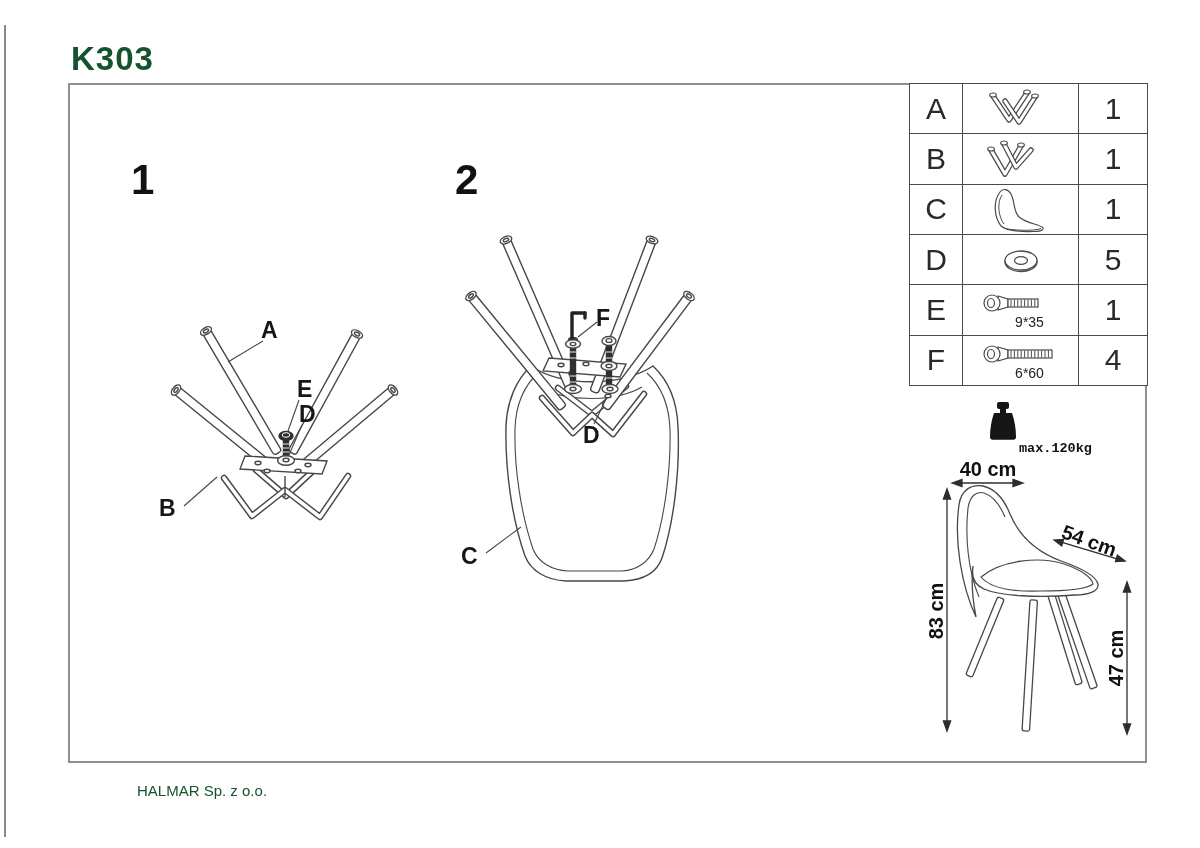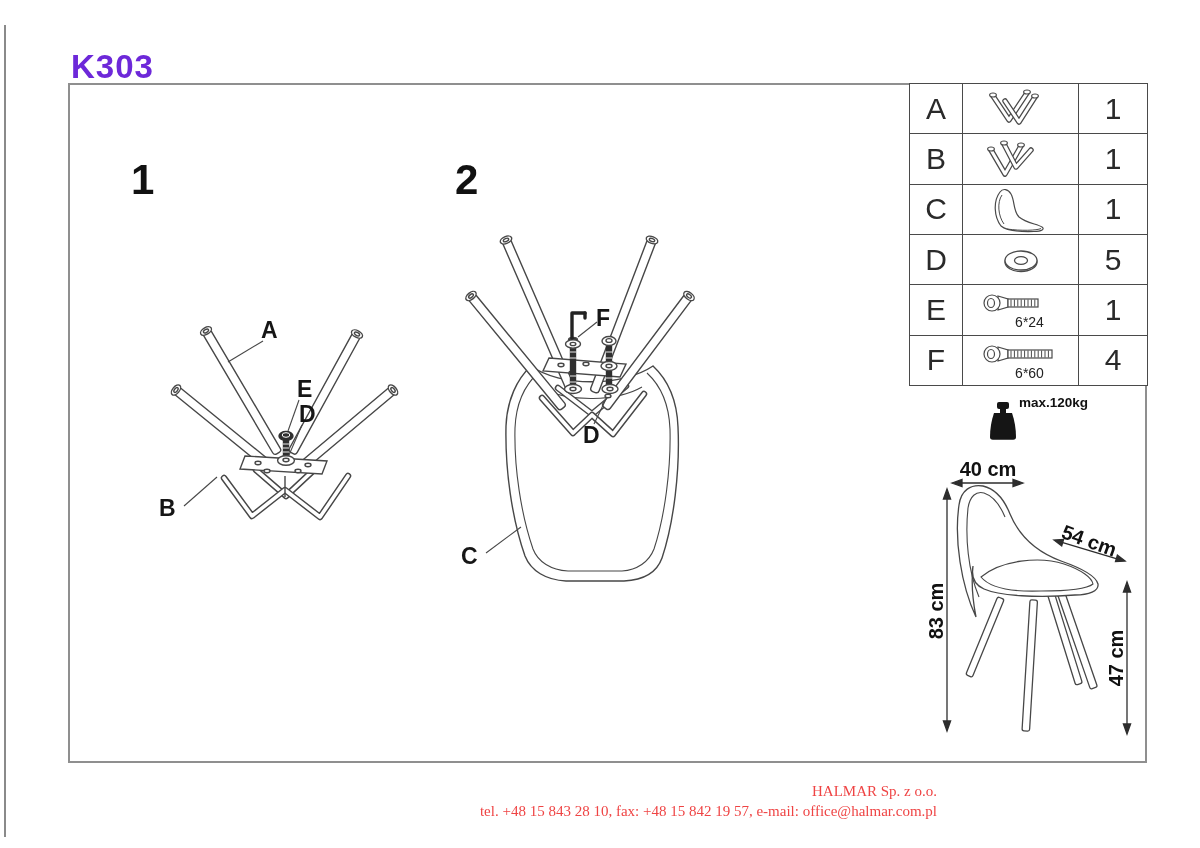--- a/index.html
+++ b/index.html
@@ -1,39 +1,39 @@
 <!DOCTYPE html>
 <html><head>
 <meta charset="utf-8">
 <style>
   html,body{margin:0;padding:0;background:#e8e8e8;}
   .page{position:relative;width:1200px;height:848px;background:#ffffff;overflow:hidden;
         font-family:"Liberation Sans","DejaVu Sans",sans-serif;color:#1a1a1a;}
   .page-edge{position:absolute;left:4px;top:25px;width:2px;height:812px;background:#8a8a8a;}
-  .title{position:absolute;left:71px;top:48px;font-size:33px;font-weight:700;letter-spacing:1px;color:#6d28d9;}
+  .title{position:absolute;left:71px;top:40px;font-size:33px;font-weight:700;letter-spacing:1px;color:#14532d;}
   .frame{position:absolute;left:68px;top:83px;width:1079px;height:680px;border:2px solid #8f8f8f;box-sizing:border-box;}
   .art{position:absolute;left:0;top:0;}
   .fig-num{position:absolute;font-size:42px;font-weight:700;color:#111;}
   .part-label{position:absolute;font-size:23px;font-weight:700;color:#161616;}
   .dim-label{position:absolute;font-size:20px;font-weight:700;color:#111;transform:translate(-50%,-50%);white-space:nowrap;}
   .dim-rot-neg{transform:translate(-50%,-50%) rotate(-90deg);}
   .dim-rot-diag{transform:translate(-50%,-50%) rotate(20deg);}
-  .max-load-label{position:absolute;left:1019px;top:395px;font-size:13.5px;font-weight:700;color:#111;}
+  .max-load-label{position:absolute;left:1019px;top:441px;font-size:13.5px;font-weight:700;color:#111;font-family:Liberation Mono, monospace;}
   
   .parts-table{position:absolute;left:909px;top:83px;width:239px;height:303px;
     border:1.5px solid #4a4a4a;box-sizing:border-box;display:flex;flex-direction:column;background:#fff;}
   .pt-row{flex:1;display:flex;border-bottom:1.5px solid #4a4a4a;min-height:0;}
   .pt-row:last-child{border-bottom:none;}
   .pt-letter{width:52px;border-right:1.5px solid #4a4a4a;display:flex;align-items:center;justify-content:center;
     font-size:30px;color:#2a2a2a;}
   .pt-img{width:115px;border-right:1.5px solid #4a4a4a;display:flex;flex-direction:column;align-items:center;justify-content:center;}
   .pt-qty{flex:1;display:flex;align-items:center;justify-content:center;font-size:30px;color:#2a2a2a;}
   .pt-size{font-size:14px;color:#222;margin-top:-3px;padding-left:18px;}
-  .footer{position:absolute;left:137px;top:781px;width:800px;text-align:right;
-    font-size:15px;line-height:20px;color:#ef4444;font-family:Liberation Serif, serif;}
+  .footer{position:absolute;left:137px;top:781px;width:800px;text-align:left;
+    font-size:15px;line-height:20px;color:#14532d;}
 </style>
 </head>
 <body>
 
 <div class="page">
   <div class="page-edge"></div>
   <div class="title">K303</div>
   <div class="frame"></div>
 
   <svg class="art" width="1200" height="848" viewBox="0 0 1200 848">
@@ -297,21 +297,21 @@
                 <line x1="43.4" y1="10.5" x2="43.4" y2="17.5"></line>
               <line x1="46.8" y1="10.5" x2="46.8" y2="17.5"></line>
                 <line x1="50.2" y1="10.5" x2="50.2" y2="17.5"></line>
               <line x1="53.6" y1="10.5" x2="53.6" y2="17.5"></line>
                 <line x1="57" y1="10.5" x2="57" y2="17.5"></line>
               <line x1="60.4" y1="10.5" x2="60.4" y2="17.5"></line>
                 <line x1="63.8" y1="10.5" x2="63.8" y2="17.5"></line>
             </g>
           </g>
         </svg>
-        <div class="pt-size">6*24</div>
+        <div class="pt-size">9*35</div>
       </div>
       <div class="pt-qty">1</div>
     </div>
     <div class="pt-row">
       <div class="pt-letter">F</div>
       <div class="pt-img">
         <svg width="100" height="28" viewBox="0 0 100 28">
           <g stroke="#4a4a4a" fill="#fff" stroke-width="1.2">
             <path d="M 27,7 L 37,10 L 37,18 L 27,21 Z"></path>
             <circle cx="21" cy="14" r="8"></circle>
@@ -334,15 +334,14 @@
           </g>
         </svg>
         <div class="pt-size">6*60</div>
       </div>
       <div class="pt-qty">4</div>
     </div>
   </div>
 
   <div class="footer">
     <div>HALMAR Sp. z o.o.</div>
-    <div>tel. +48 15 843 28 10, fax: +48 15 842 19 57, e-mail: office@halmar.com.pl</div>
   </div>
 </div>
 
 </body></html>

